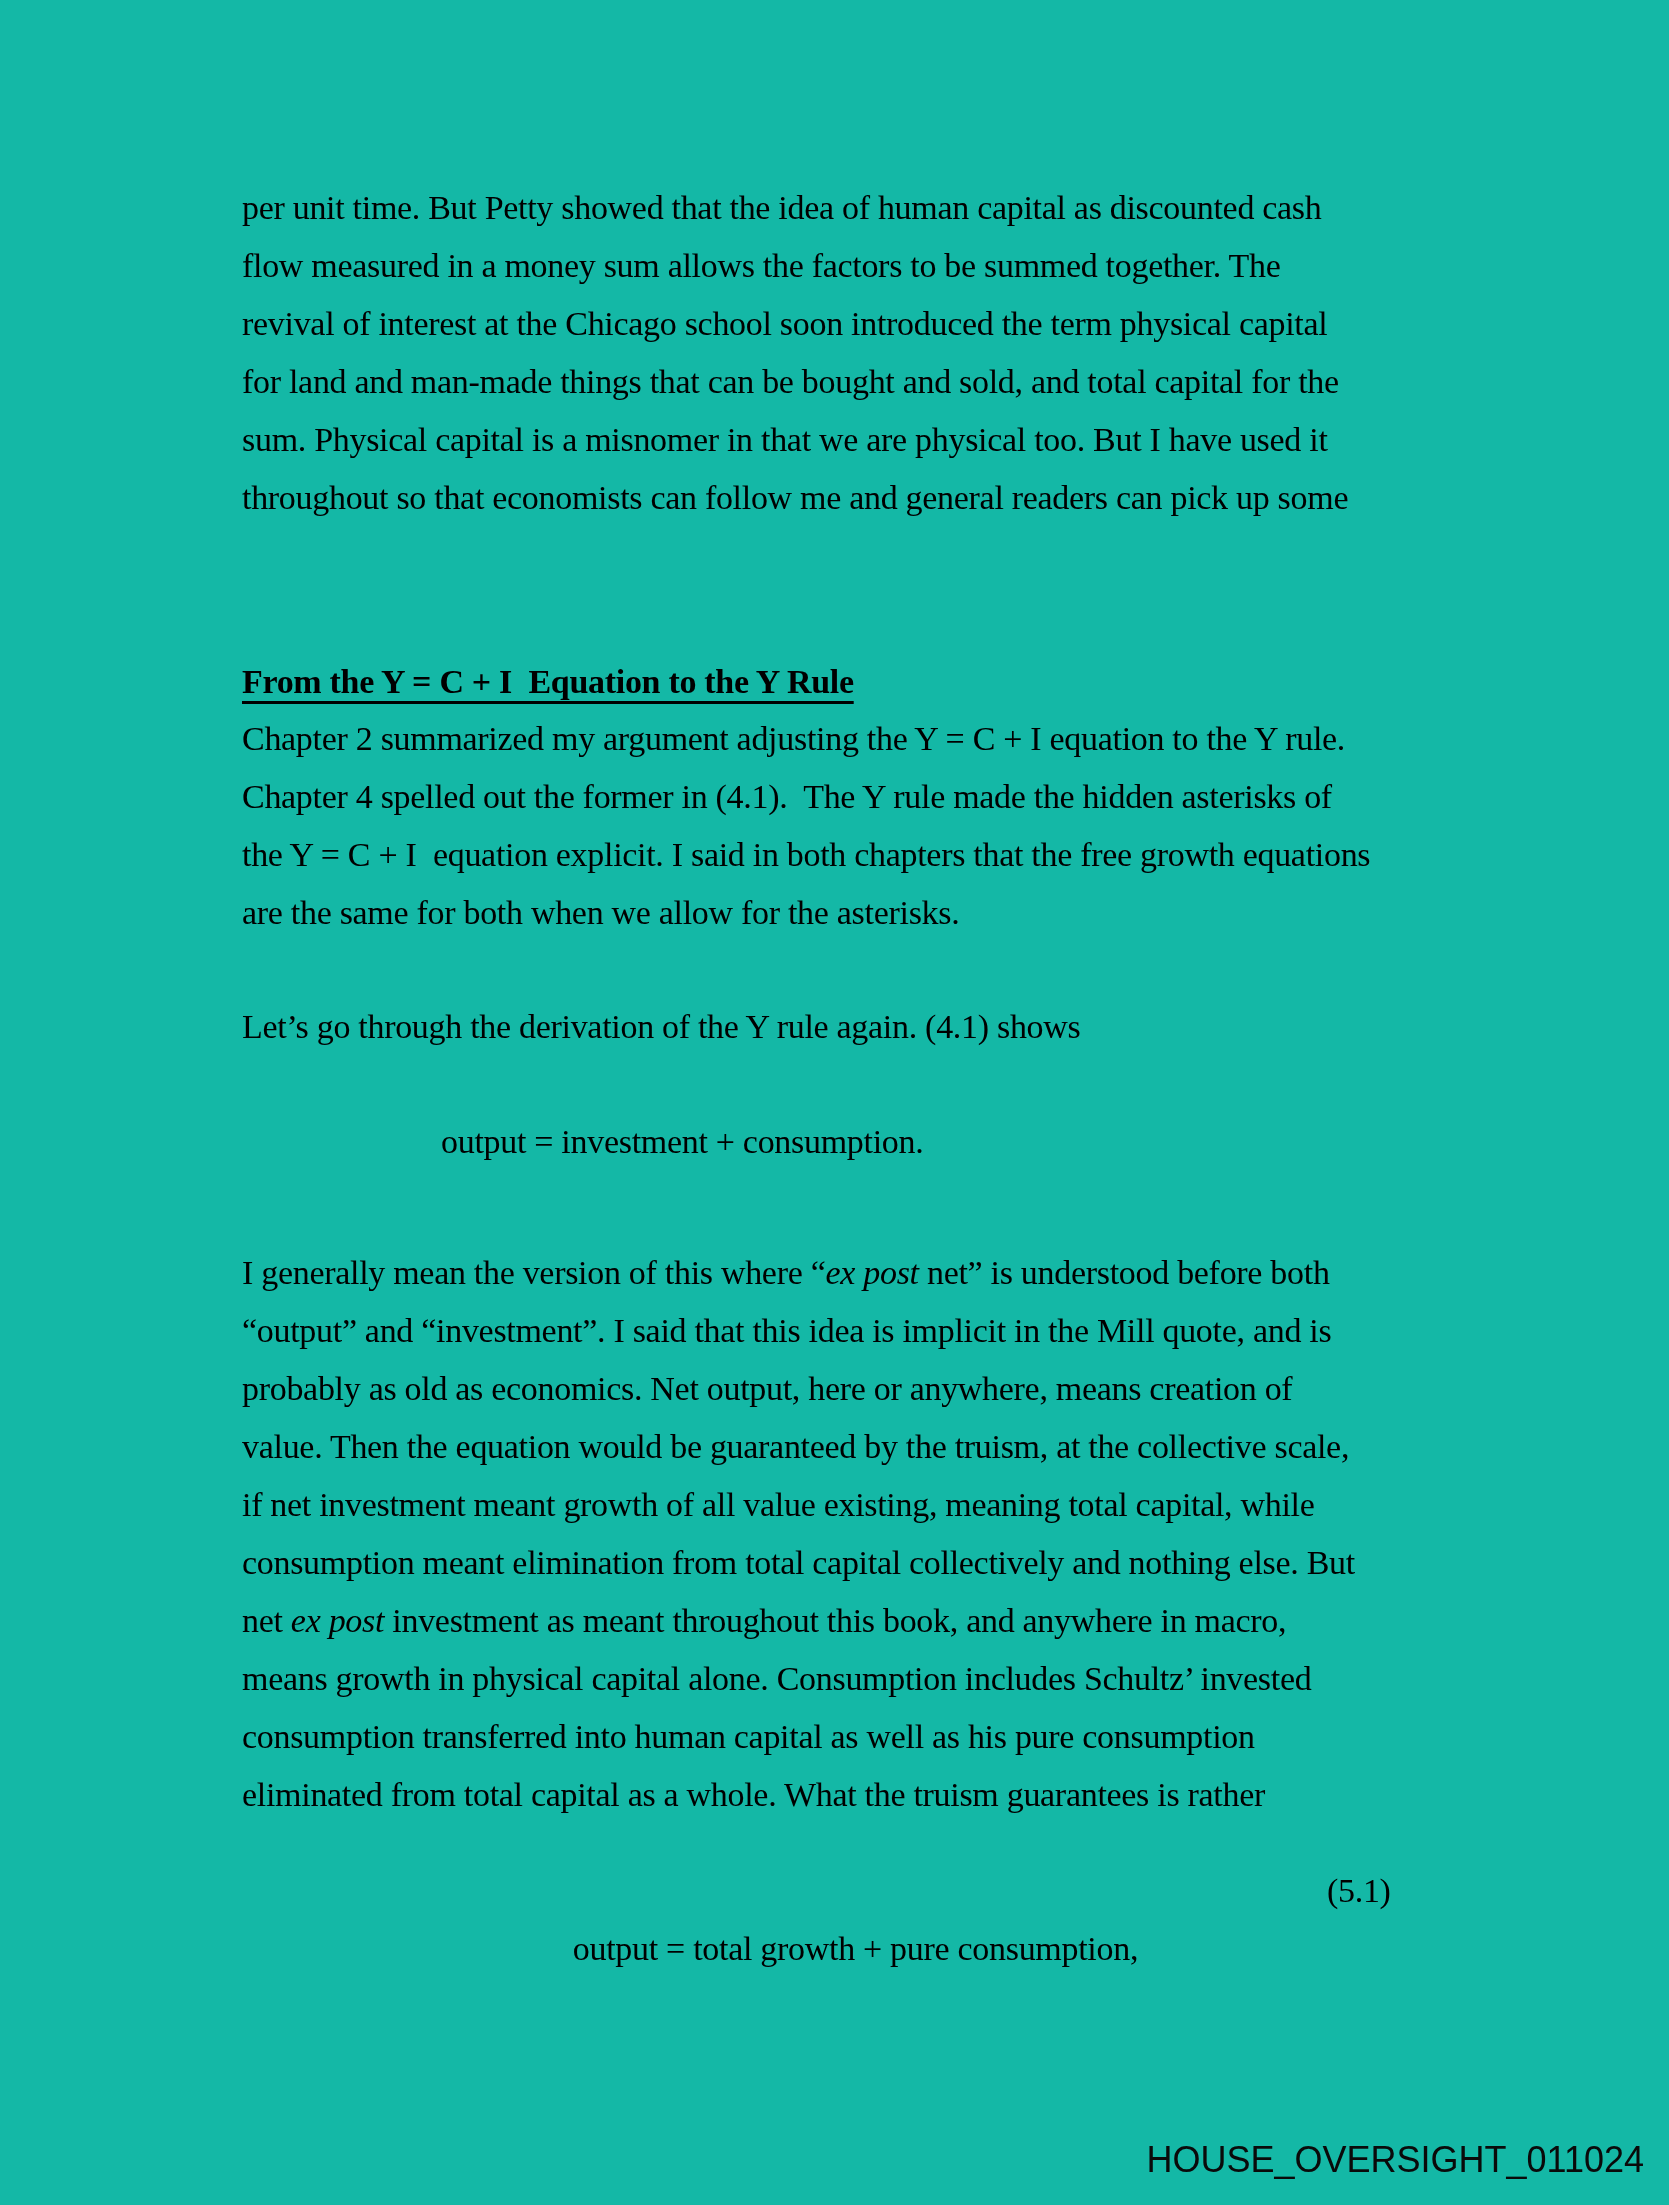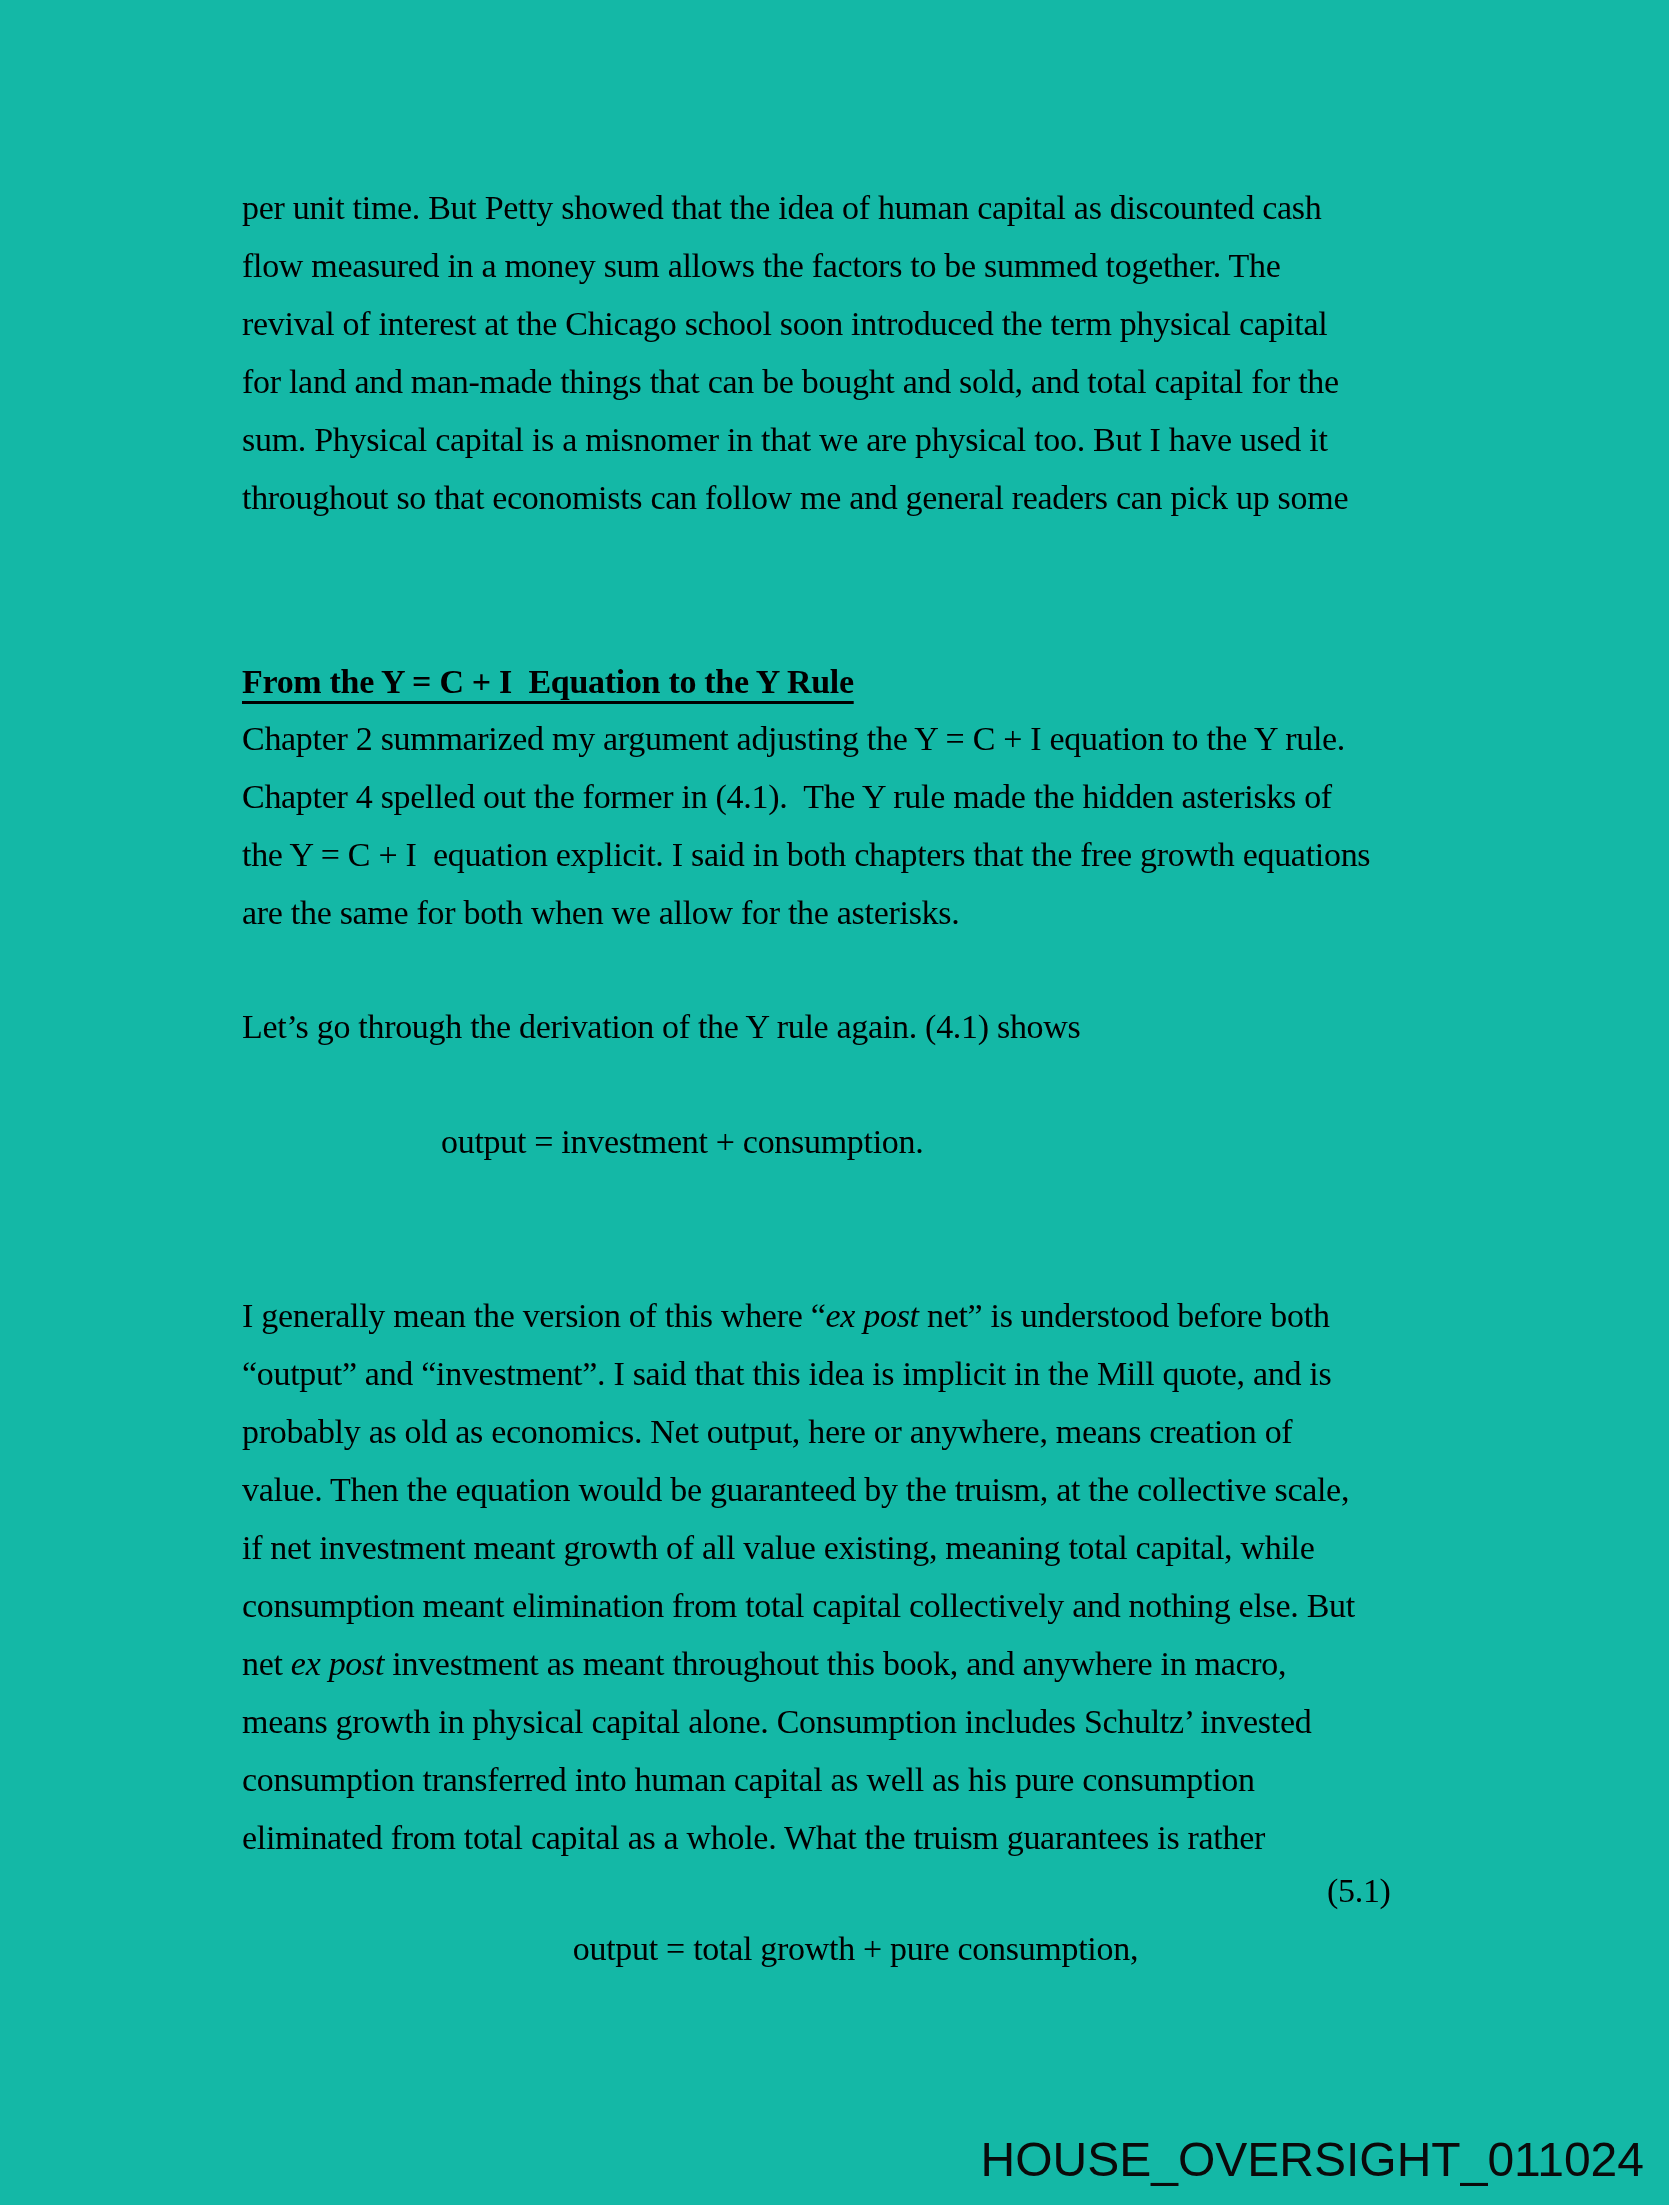--- a/index.html
+++ b/index.html
@@ -45,21 +45,21 @@
   }
   .footer span{position:absolute;top:0;white-space:pre;}
   .footer .f-chapter{left:0;}
   .footer .f-date{left:541px;}
   .footer .f-page{left:1166px;}
   .bates{
     position:absolute;
     right:25px;
     top:2139px;
     font-family:"Liberation Sans", sans-serif;
-    font-size:48px;
+    font-size:36px;
     line-height:42px;
     color:#0a0a0a;
     white-space:pre;
   }
 </style>
 </head>
 <body>
 
 <div class="page">
 
@@ -80,21 +80,21 @@
       <div class="line">the Y = C + I  equation explicit. I said in both chapters that the free growth equations</div>
       <div class="line">are the same for both when we allow for the asterisks.</div>
     </div>
 
   <div class="block" style="top:998px;">
       <div class="line">Let’s go through the derivation of the Y rule again. (4.1) shows</div>
     </div>
 
   <div class="block equation" style="top:1113px;left:441px;width:1002px;">output = investment + consumption.</div>
 
-  <div class="block" style="top:1287px;">
+  <div class="block" style="top:1244px;">
       <div class="line">I generally mean the version of this where “<em>ex post</em> net” is understood before both</div>
       <div class="line">“output” and “investment”. I said that this idea is implicit in the Mill quote, and is</div>
       <div class="line">probably as old as economics. Net output, here or anywhere, means creation of</div>
       <div class="line">value. Then the equation would be guaranteed by the truism, at the collective scale,</div>
       <div class="line">if net investment meant growth of all value existing, meaning total capital, while</div>
       <div class="line">consumption meant elimination from total capital collectively and nothing else. But</div>
       <div class="line">net <em>ex post</em> investment as meant throughout this book, and anywhere in macro,</div>
       <div class="line">means growth in physical capital alone. Consumption includes Schultz’ invested</div>
       <div class="line">consumption transferred into human capital as well as his pure consumption</div>
       <div class="line">eliminated from total capital as a whole. What the truism guarantees is rather</div>

